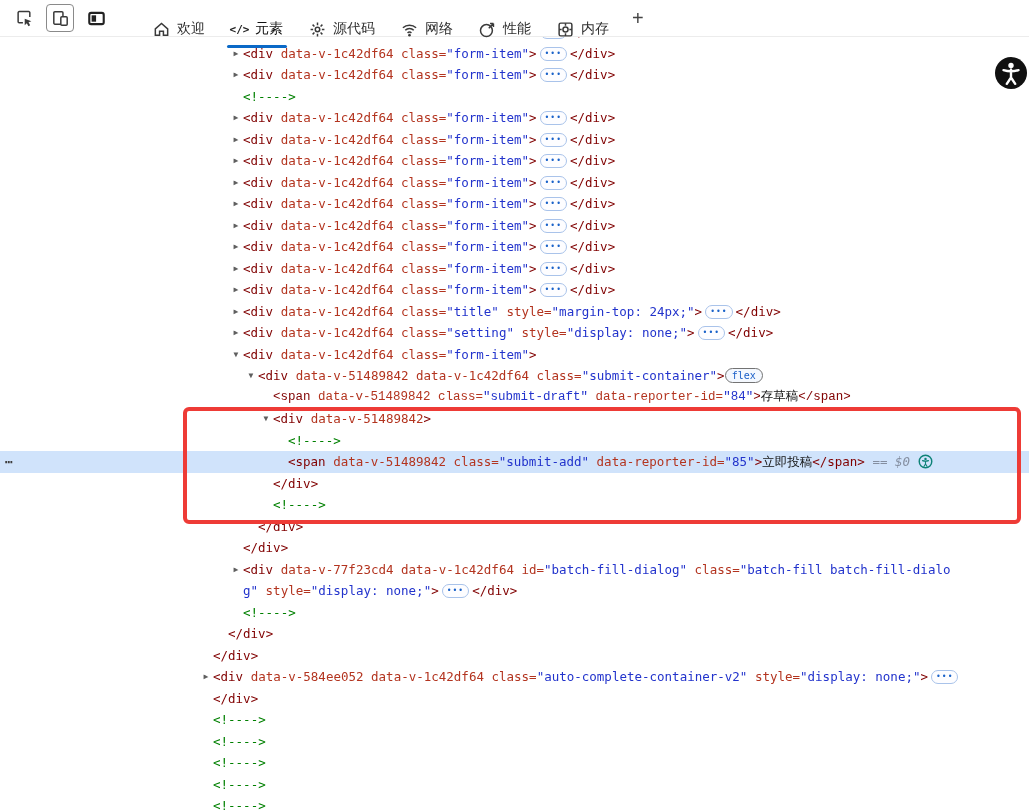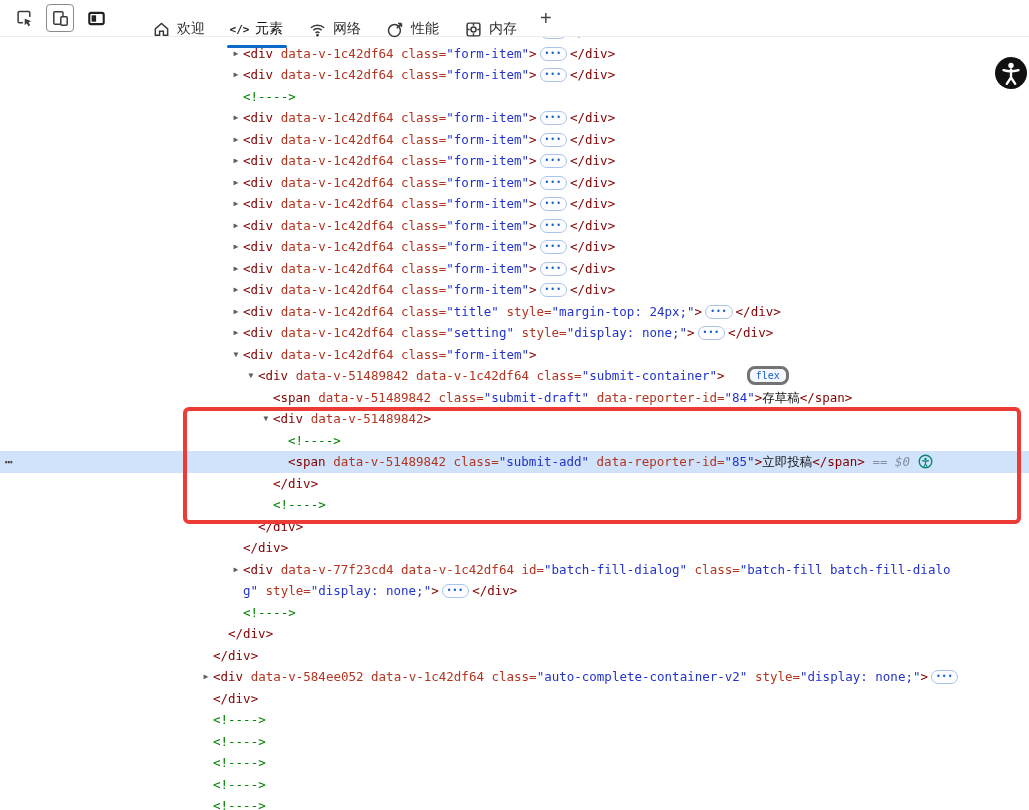--- a/index.html
+++ b/index.html
@@ -47,22 +47,22 @@
   .t-val{color:var(--val,#2233cc);}
   .t-com{color:var(--comment,#008000);}
   .t-txt{color:#111;}
   .t-eq{color:#848ea0;font-style:italic;}
   .dots-btn{
     display:inline-block;border:1px solid #a9c3ea;color:#1b63c9;border-radius:8px;
     font-size:8px;line-height:9px;letter-spacing:1px;padding:1px 4px 2px;margin:0 3px;
     vertical-align:2px;cursor:pointer;background:#fdfdff;
   }
   .flex-badge{
-    display:inline-block;border:3px solid #737373;color:var(--badge-blue,#1a5fc8);background:#f4f8fe;
-    border-radius:8px;font-size:10px;line-height:13px;padding:0 6px;margin-left:22px;
+    display:inline-block;border:1px solid #737373;color:var(--badge-blue,#1a5fc8);background:#f4f8fe;
+    border-radius:8px;font-size:10px;line-height:13px;padding:0 6px;margin-left:0;
     vertical-align:1px;cursor:pointer;
   }
   .gutter-dots{position:absolute;left:5px;top:0;color:#3d3d3d;letter-spacing:1px;font-weight:bold;cursor:pointer;}
   .a11y-chip{display:inline-block;margin-left:8px;vertical-align:-3px;}
   
   .annotation{
     position:absolute;left:183px;top:407px;width:838px;height:117px;box-sizing:border-box;
     border:4px solid var(--annotation,#ee3b36);border-radius:6px;pointer-events:none;z-index:5;
   }
   .floating-a11y{
@@ -110,20 +110,29 @@
       </div>
       <div class="tab active">
         <span class="ticon">
           <span class="code-glyph">&lt;/&gt;</span>
         </span>
         <span class="tlabel">元素</span>
       </div>
       <div class="tab">
         <span class="ticon">
           <svg width="17" height="17" viewBox="0 0 16 16">
+            <circle fill="none" stroke="#3a3a3a" stroke-width="1.4" cx="8" cy="8" r="2.1"></circle>
+            <path fill="none" stroke="#3a3a3a" stroke-width="1.4" d="M8 1.5v2.4M8 12.1v2.4M1.5 8h2.4M12.1 8h2.4M3.4 3.4l1.7 1.7M10.9 10.9l1.7 1.7M12.6 3.4l-1.7 1.7M5.1 10.9l-1.7 1.7"></path>
+          </svg>
+        </span>
+        <span class="tlabel">源代码</span>
+      </div>
+      <div class="tab">
+        <span class="ticon">
+          <svg width="17" height="17" viewBox="0 0 16 16">
             <path fill="none" stroke="#3a3a3a" stroke-width="1.4" d="M1.8 6.4a9 9 0 0 1 12.4 0"></path>
             <path fill="none" stroke="#3a3a3a" stroke-width="1.4" d="M4 8.8a5.6 5.6 0 0 1 8 0"></path>
             <path fill="none" stroke="#3a3a3a" stroke-width="1.4" d="M6.2 11.2a2.5 2.5 0 0 1 3.6 0"></path>
             <circle cx="8" cy="13.3" r="1.2" fill="#3a3a3a"></circle>
           </svg>
         </span>
         <span class="tlabel">网络</span>
       </div>
       <div class="tab">
         <span class="ticon">
@@ -160,21 +169,21 @@
       <div class="row" style="padding-left: 243px;"><span class="arrow" style="left: 230px;">▶</span><span class="t-tag">&lt;div</span><span class="t-attr"> data-v-1c42df64</span><span class="t-attr"> class=</span><span class="t-val">"form-item"</span><span class="t-tag">&gt;</span><span class="dots-btn">•••</span><span class="t-tag">&lt;/div&gt;</span></div>
       <div class="row" style="padding-left: 243px;"><span class="arrow" style="left: 230px;">▶</span><span class="t-tag">&lt;div</span><span class="t-attr"> data-v-1c42df64</span><span class="t-attr"> class=</span><span class="t-val">"form-item"</span><span class="t-tag">&gt;</span><span class="dots-btn">•••</span><span class="t-tag">&lt;/div&gt;</span></div>
       <div class="row" style="padding-left: 243px;"><span class="arrow" style="left: 230px;">▶</span><span class="t-tag">&lt;div</span><span class="t-attr"> data-v-1c42df64</span><span class="t-attr"> class=</span><span class="t-val">"form-item"</span><span class="t-tag">&gt;</span><span class="dots-btn">•••</span><span class="t-tag">&lt;/div&gt;</span></div>
       <div class="row" style="padding-left: 243px;"><span class="arrow" style="left: 230px;">▶</span><span class="t-tag">&lt;div</span><span class="t-attr"> data-v-1c42df64</span><span class="t-attr"> class=</span><span class="t-val">"form-item"</span><span class="t-tag">&gt;</span><span class="dots-btn">•••</span><span class="t-tag">&lt;/div&gt;</span></div>
       <div class="row" style="padding-left: 243px;"><span class="arrow" style="left: 230px;">▶</span><span class="t-tag">&lt;div</span><span class="t-attr"> data-v-1c42df64</span><span class="t-attr"> class=</span><span class="t-val">"form-item"</span><span class="t-tag">&gt;</span><span class="dots-btn">•••</span><span class="t-tag">&lt;/div&gt;</span></div>
       <div class="row" style="padding-left: 243px;"><span class="arrow" style="left: 230px;">▶</span><span class="t-tag">&lt;div</span><span class="t-attr"> data-v-1c42df64</span><span class="t-attr"> class=</span><span class="t-val">"form-item"</span><span class="t-tag">&gt;</span><span class="dots-btn">•••</span><span class="t-tag">&lt;/div&gt;</span></div>
       <div class="row" style="padding-left: 243px;"><span class="arrow" style="left: 230px;">▶</span><span class="t-tag">&lt;div</span><span class="t-attr"> data-v-1c42df64</span><span class="t-attr"> class=</span><span class="t-val">"title"</span><span class="t-attr"> style=</span><span class="t-val">"margin-top: 24px;"</span><span class="t-tag">&gt;</span><span class="dots-btn">•••</span><span class="t-tag">&lt;/div&gt;</span></div>
       <div class="row" style="padding-left: 243px;"><span class="arrow" style="left: 230px;">▶</span><span class="t-tag">&lt;div</span><span class="t-attr"> data-v-1c42df64</span><span class="t-attr"> class=</span><span class="t-val">"setting"</span><span class="t-attr"> style=</span><span class="t-val">"display: none;"</span><span class="t-tag">&gt;</span><span class="dots-btn">•••</span><span class="t-tag">&lt;/div&gt;</span></div>
       <div class="row" style="padding-left: 243px;"><span class="arrow" style="left: 230px;">▼</span><span class="t-tag">&lt;div</span><span class="t-attr"> data-v-1c42df64</span><span class="t-attr"> class=</span><span class="t-val">"form-item"</span><span class="t-tag">&gt;</span></div>
       <div class="row" style="padding-left: 258px;"><span class="arrow" style="left: 245px;">▼</span><span class="t-tag">&lt;div</span><span class="t-attr"> data-v-51489842</span><span class="t-attr"> data-v-1c42df64</span><span class="t-attr"> class=</span><span class="t-val">"submit-container"</span><span class="t-tag">&gt;</span><span class="flex-badge">flex</span></div>
-      <div class="row" style="padding-left: 273px;"><span class="t-tag">&lt;span</span><span class="t-attr"> data-v-51489842</span><span class="t-attr"> class=</span><span class="t-val">"submit-draft"</span><span class="t-attr"> data-reporter-id=</span><span class="t-val">"84"</span><span class="t-tag">&gt;</span><span class="t-txt">存草稿</span><span class="t-tag">&lt;/span&gt;</span></div>
+      <div class="row" style="padding-left: 273px; font-family: Liberation Mono, monospace;"><span class="t-tag">&lt;span</span><span class="t-attr"> data-v-51489842</span><span class="t-attr"> class=</span><span class="t-val">"submit-draft"</span><span class="t-attr"> data-reporter-id=</span><span class="t-val">"84"</span><span class="t-tag">&gt;</span><span class="t-txt">存草稿</span><span class="t-tag">&lt;/span&gt;</span></div>
       <div class="row" style="padding-left: 273px;"><span class="arrow" style="left: 260px;">▼</span><span class="t-tag">&lt;div</span><span class="t-attr"> data-v-51489842</span><span class="t-tag">&gt;</span></div>
       <div class="row" style="padding-left: 288px;"><span class="t-com">&lt;!----&gt;</span></div>
       <div class="row selected" style="padding-left: 288px;"><span class="gutter-dots">⋯</span><span class="t-tag">&lt;span</span><span class="t-attr"> data-v-51489842</span><span class="t-attr"> class=</span><span class="t-val">"submit-add"</span><span class="t-attr"> data-reporter-id=</span><span class="t-val">"85"</span><span class="t-tag">&gt;</span><span class="t-txt">立即投稿</span><span class="t-tag">&lt;/span&gt;</span><span class="t-eq"> == $0</span><span class="a11y-chip"><svg width="15" height="15" viewBox="0 0 16 16">
             <circle cx="8" cy="8" r="6.7" fill="none" stroke="#0d8277" stroke-width="1.5"></circle>
             <circle cx="8" cy="5.2" r="1.3" fill="#0d8277"></circle>
             <path d="M4.8 7.1c2.1.7 4.3.7 6.4 0M8 8.4v2.2M8 10.6l-1.7 2.7M8 10.6l1.7 2.7" stroke="#0d8277" stroke-width="1.2" fill="none" stroke-linecap="round"></path>
           </svg></span></div>
       <div class="row" style="padding-left: 273px;"><span class="t-tag">&lt;/div&gt;</span></div>
       <div class="row" style="padding-left: 273px;"><span class="t-com">&lt;!----&gt;</span></div>
       <div class="row" style="padding-left: 258px;"><span class="t-tag">&lt;/div&gt;</span></div>

